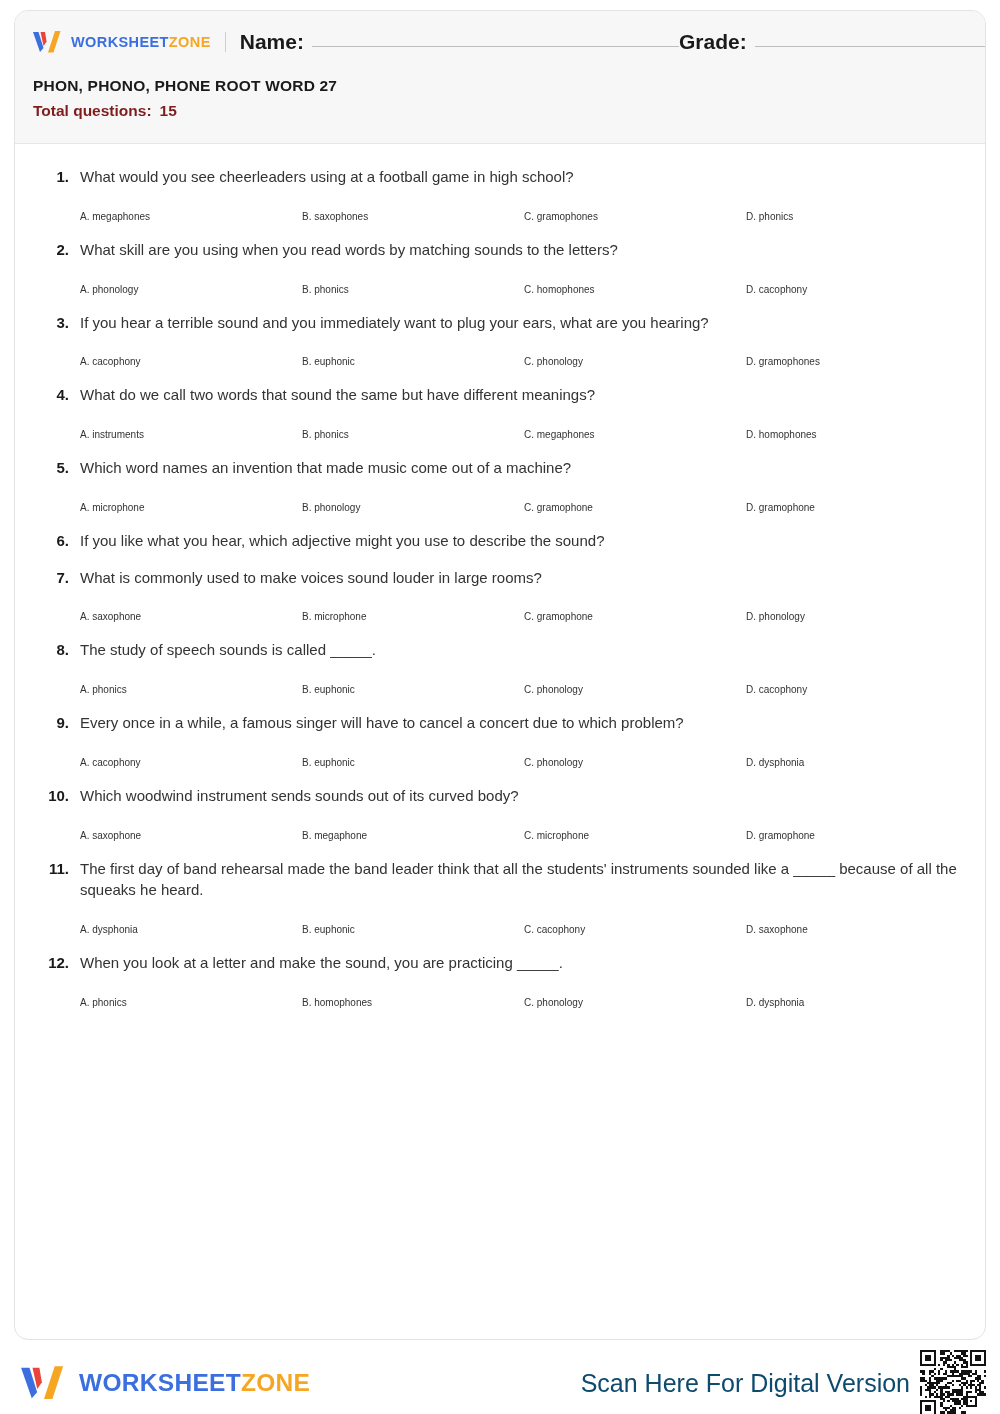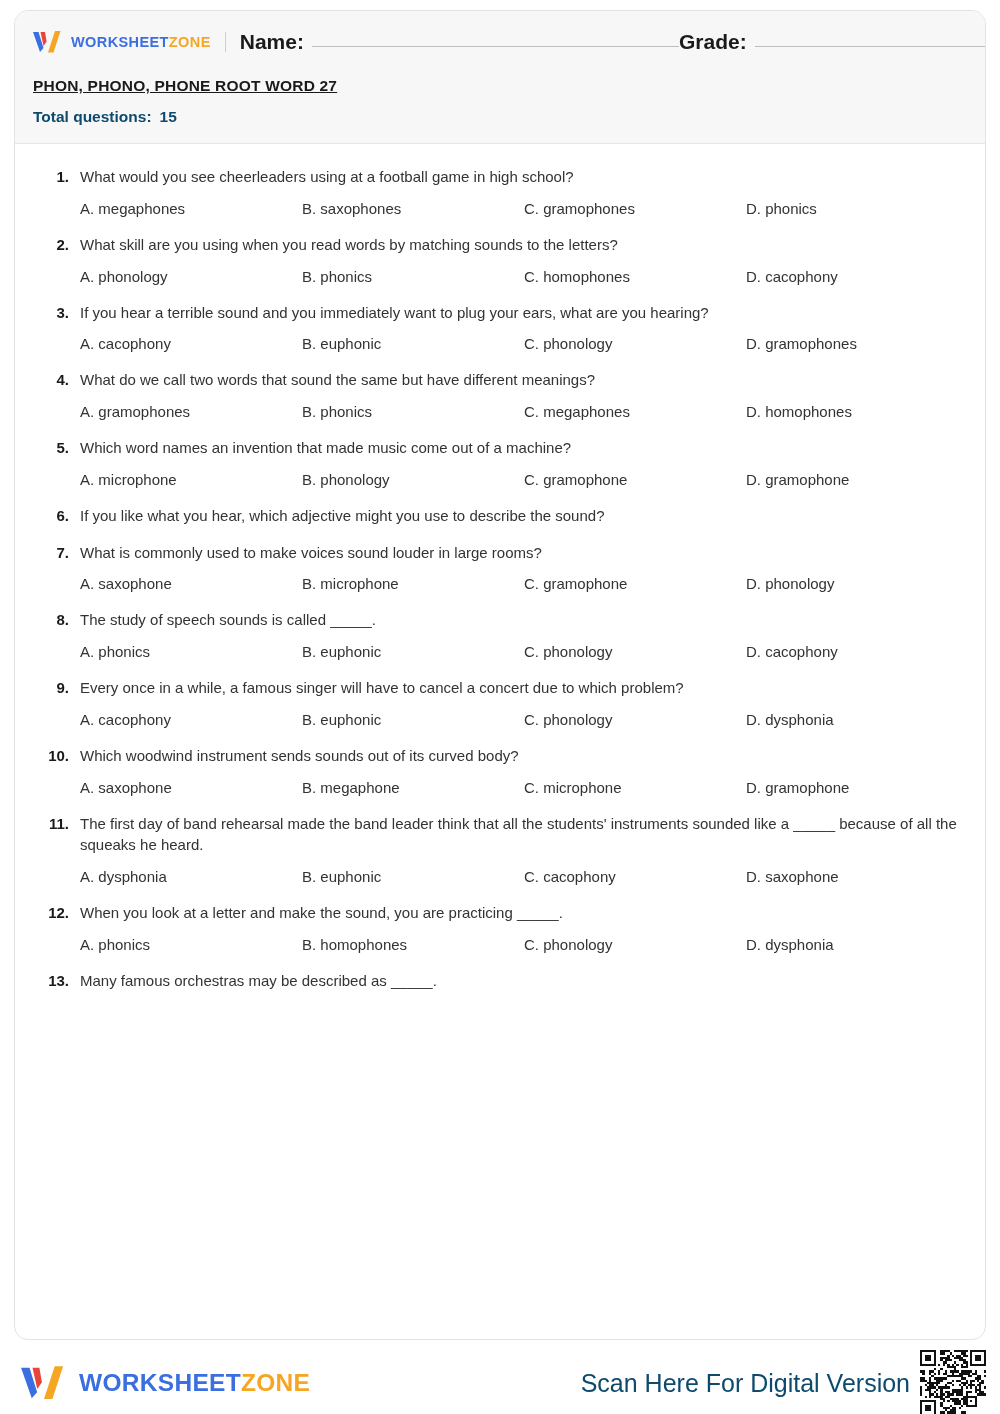--- a/index.html
+++ b/index.html
@@ -98,28 +98,27 @@
 
   .spacer-flex { flex: 1 1 auto; }
 
   .title-block { margin-top: 18px; padding-left: 2px; }
   .ws-title {
     font-size: 15.5px;
     font-weight: 700;
     color: #1a1a1a;
     letter-spacing: 0.2px;
     text-transform: uppercase;
-    margin: 0 0 12px 0;
+    margin: 0 0 6px 0;
     line-height: 1.2;
-    text-decoration: underline;
   }
   .ws-total {
     font-size: 15.5px;
     font-weight: 700;
-    color: #0c4a6e;
+    color: #7f1d1d;
     margin: 0;
     line-height: 1.2;
   }
   .ws-total .total-value { font-weight: 700; margin-left: 8px; }
 
   
   .sheet-body {
     padding: 22px 22px 0 22px;
   }
 
@@ -150,23 +149,24 @@
   }
 
   .options {
     display: flex;
     margin-top: 10px;
     padding-left: 43px;
   }
   .option {
     width: 222px;
     flex: none;
-    font-size: 15px;
+    font-size: 10px;
     color: #333333;
     line-height: 1.4;
+    margin-top: 12px;
   }
   .option:last-child { width: auto; text-align: center; }
 
   
   .footer {
     position: absolute;
     left: 0;
     top: 1352px;
     width: 1000px;
     height: 62px;
@@ -283,21 +283,21 @@
             <div class="option">C. phonology</div>
             <div class="option">D. gramophones</div>
           </div>
         </div>
         <div class="question">
           <div class="q-line">
             <div class="q-num">4.</div>
             <div class="q-text">What do we call two words that sound the same but have different meanings?</div>
           </div>
           <div class="options">
-            <div class="option">A. gramophones</div>
+            <div class="option">A. instruments</div>
             <div class="option">B. phonics</div>
             <div class="option">C. megaphones</div>
             <div class="option">D. homophones</div>
           </div>
         </div>
         <div class="question">
           <div class="q-line">
             <div class="q-num">5.</div>
             <div class="q-text">Which word names an invention that made music come out of a machine?</div>
           </div>
@@ -377,26 +377,20 @@
         <div class="question">
           <div class="q-line">
             <div class="q-num">12.</div>
             <div class="q-text">When you look at a letter and make the sound, you are practicing _____.</div>
           </div>
           <div class="options">
             <div class="option">A. phonics</div>
             <div class="option">B. homophones</div>
             <div class="option">C. phonology</div>
             <div class="option">D. dysphonia</div>
-          </div>
-        </div>
-        <div class="question">
-          <div class="q-line">
-            <div class="q-num">13.</div>
-            <div class="q-text">Many famous orchestras may be described as _____.</div>
           </div>
         </div>
       </div>
   </div>
 
   <div class="footer">
     <div class="footer-logo">
       <svg width="52" height="42" viewBox="0 0 34 26" aria-hidden="true">
         <path d="M2 3 L7.5 3 L12.5 19 L9 23 Z" fill="#3b6fe0"></path>
         <path d="M9.5 3 L14 3 L15.6 12.5 L12.6 17 Z" fill="#e8443a"></path>

